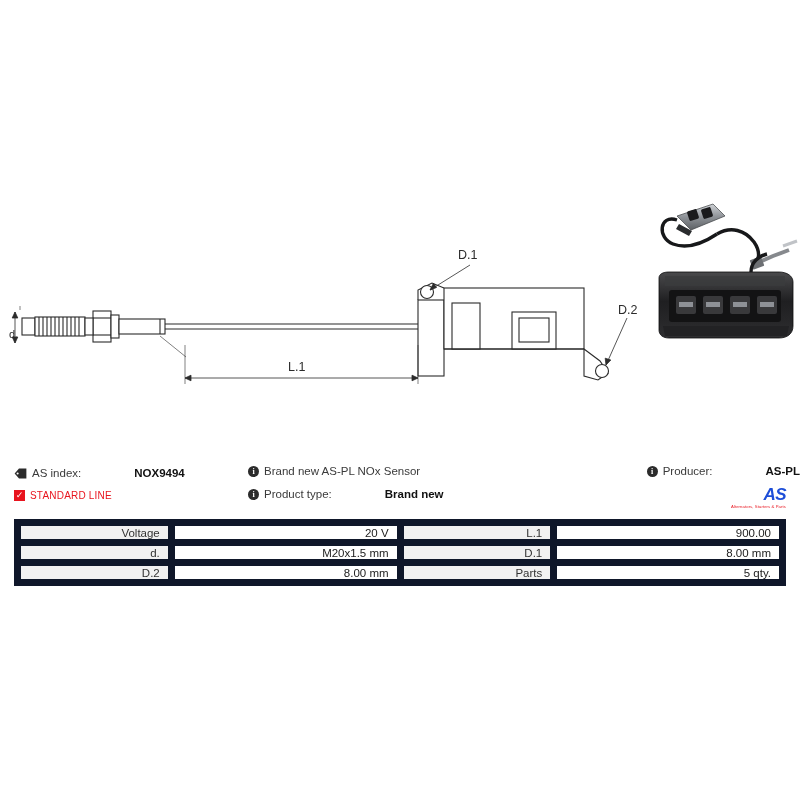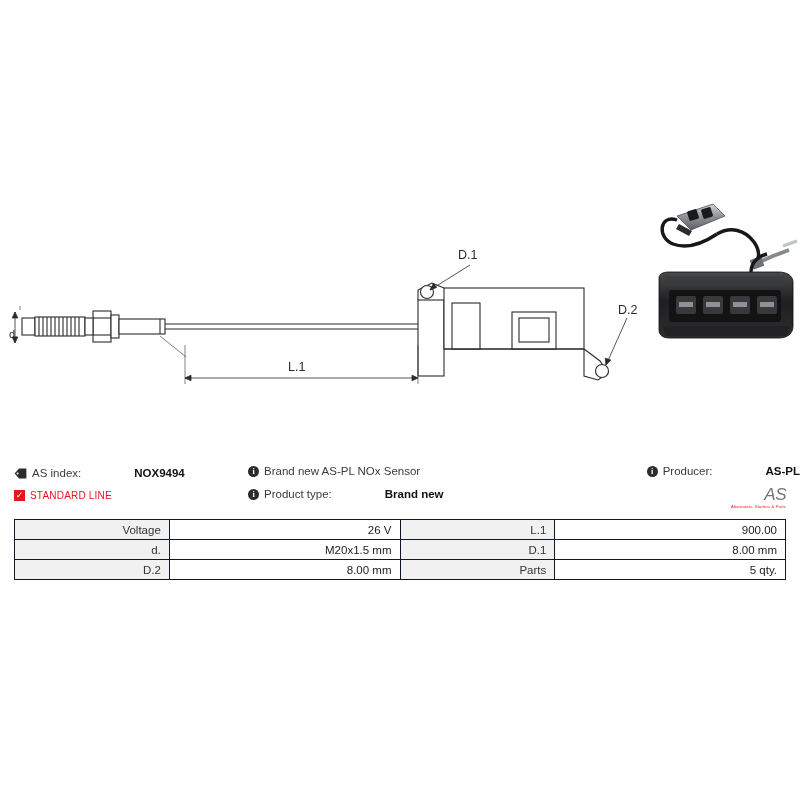--- a/index.html
+++ b/index.html
@@ -62,36 +62,36 @@
   .check-box {
     display: inline-block; width: 11px; height: 11px;
     background: #e8141e; color: #fff;
     font-size: 9px; line-height: 11px; text-align: center; flex: none;
   }
 
   
   #as-logo { position: absolute; right: 14px; top: 31px; text-align: right; }
   #as-logo .as-mark {
     font-family: "Liberation Sans", sans-serif;
-    font-weight: normal; font-style: italic;
-    font-size: 17px; color: #737373; letter-spacing: -0.5px;
+    font-weight: bold; font-style: italic;
+    font-size: 17px; color: #1d4ed8; letter-spacing: -0.5px;
     line-height: 17px;
   }
   #as-logo .as-sub { font-size: 4.2px; color: #e8141e; letter-spacing: .1px; margin-top: 1px; }
 
   
   #spec-table {
     position: absolute;
     left: 14px; top: 519px;
     width: 772px;
     border-collapse: collapse;
     font-size: 11.5px;
   }
   #spec-table td {
-    border: 1px solid #0f172a;
+    border: 7px solid #0f172a;
     height: 20px;
     padding: 0 8px;
   }
   #spec-table td.k {
     background: #f1f1f1;
     text-align: right;
     color: #333;
     width: 155px;
   }
   #spec-table td.v {
@@ -294,21 +294,21 @@
   <div id="as-logo">
     <div class="as-mark">AS</div>
     <div class="as-sub">Alternators, Starters &amp; Parts</div>
   </div>
 </div>
 
 <table id="spec-table">
   <tbody>
     <tr>
       <td class="k">Voltage</td>
-      <td class="v">26 V</td>
+      <td class="v">20 V</td>
       <td class="k">L.1</td>
       <td class="v">900.00</td>
     </tr>
     <tr>
       <td class="k">d.</td>
       <td class="v">M20x1.5 mm</td>
       <td class="k">D.1</td>
       <td class="v">8.00 mm</td>
     </tr>
     <tr>

